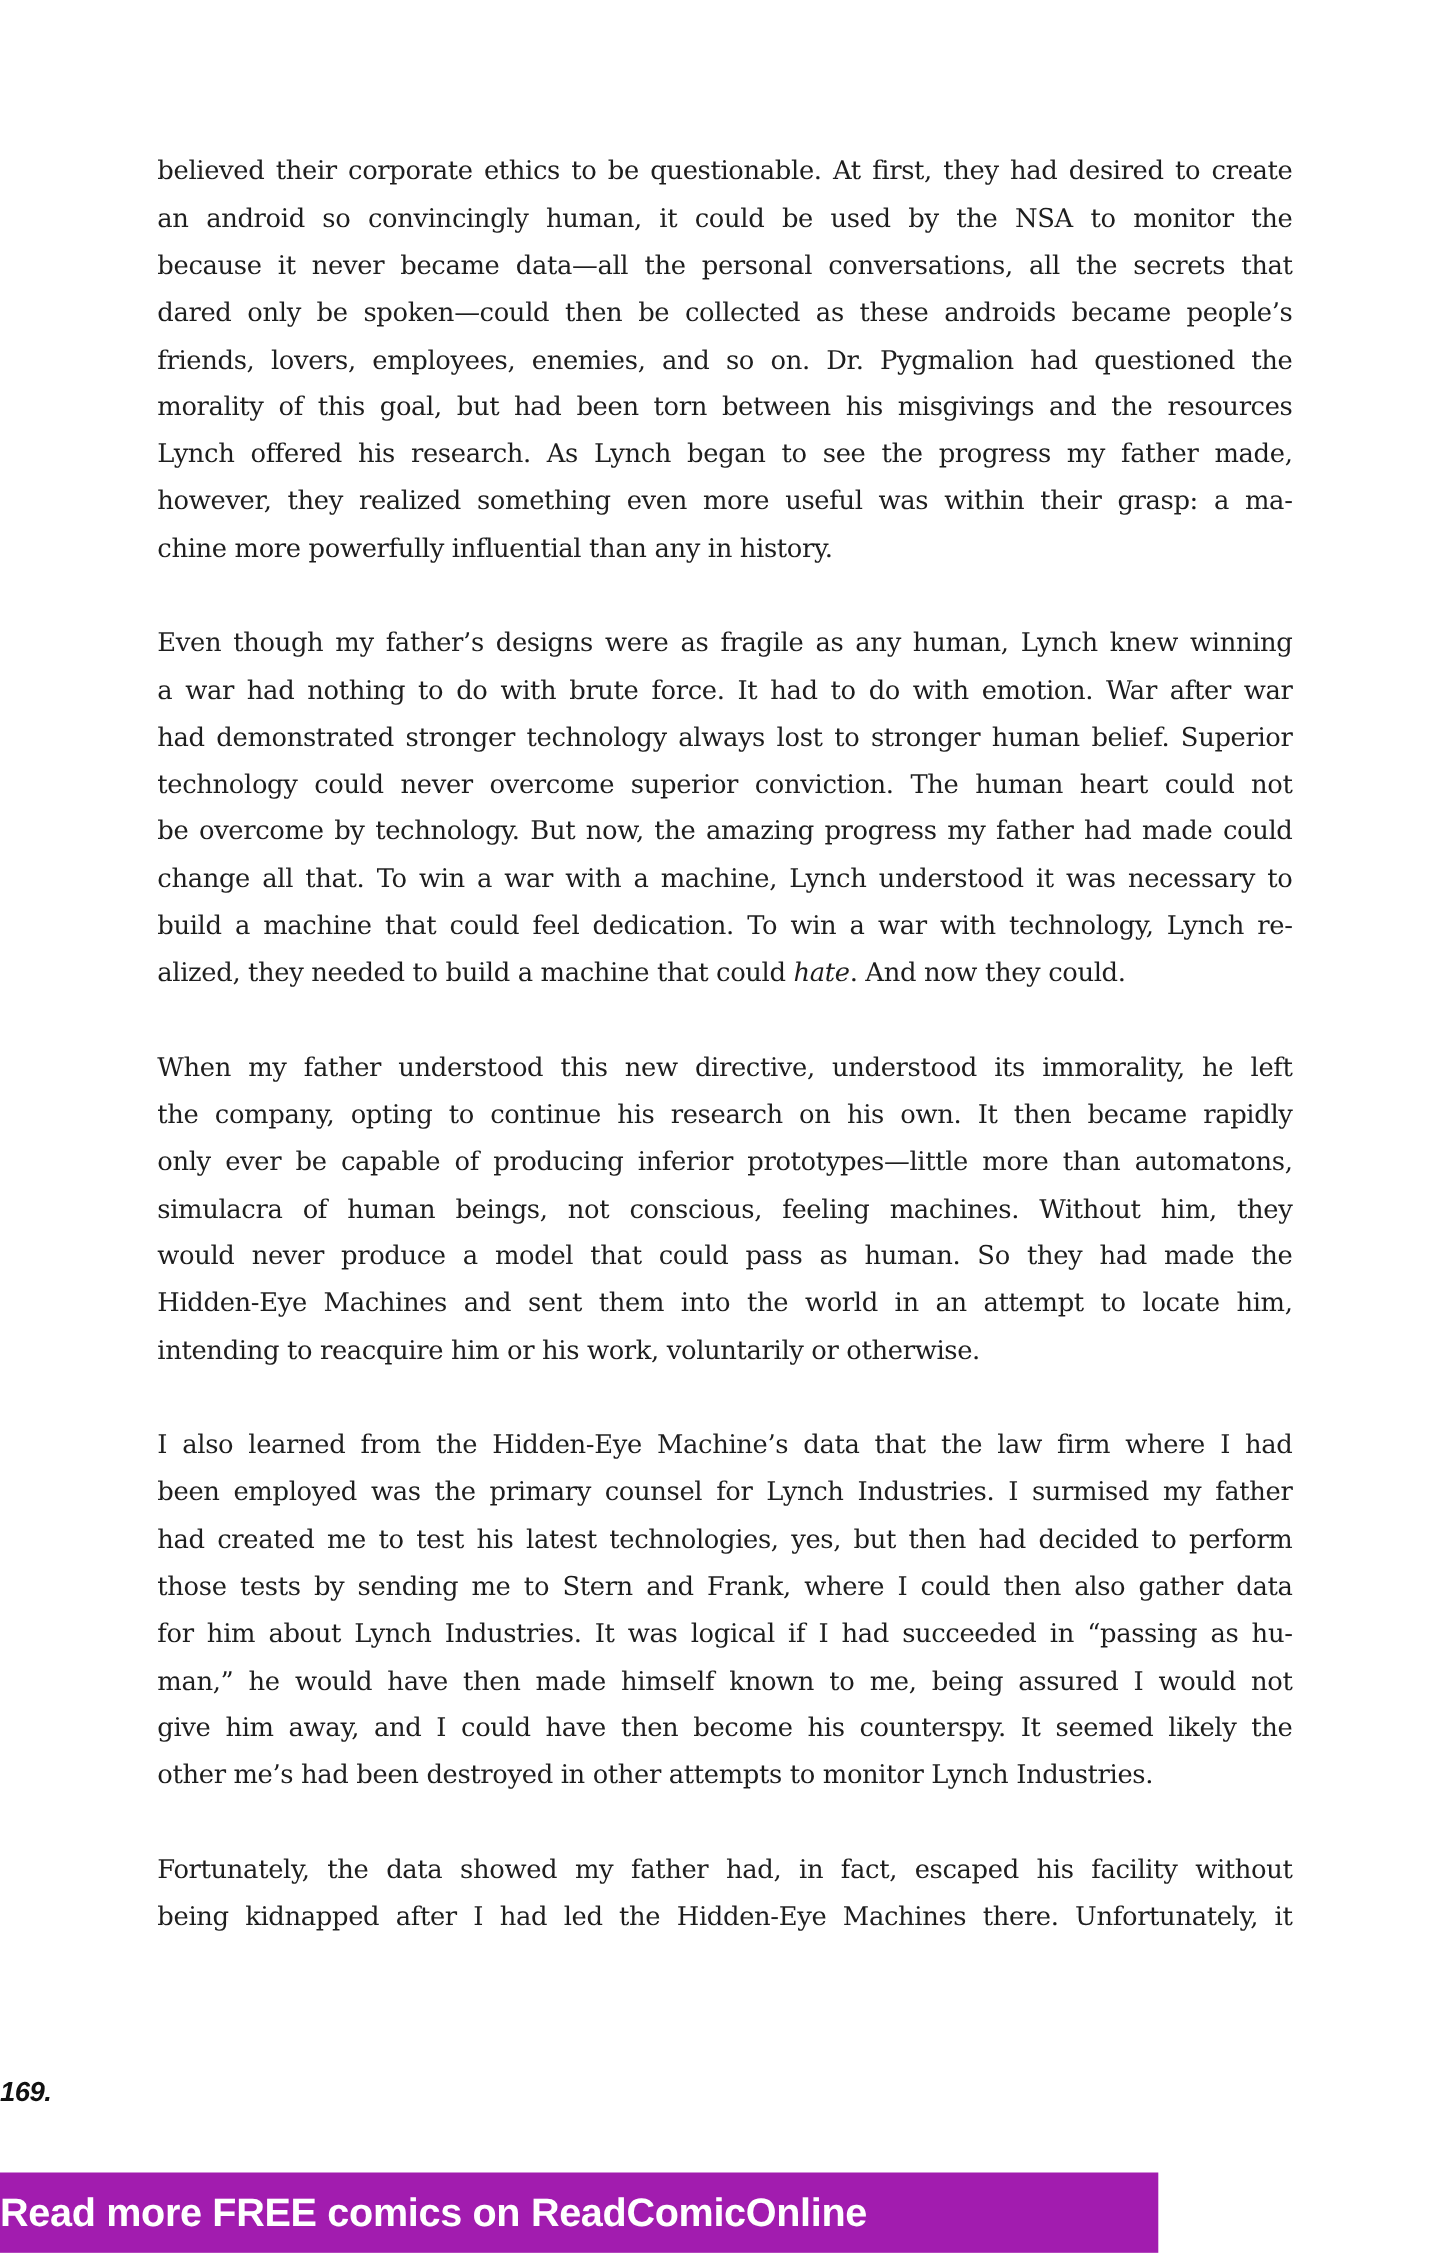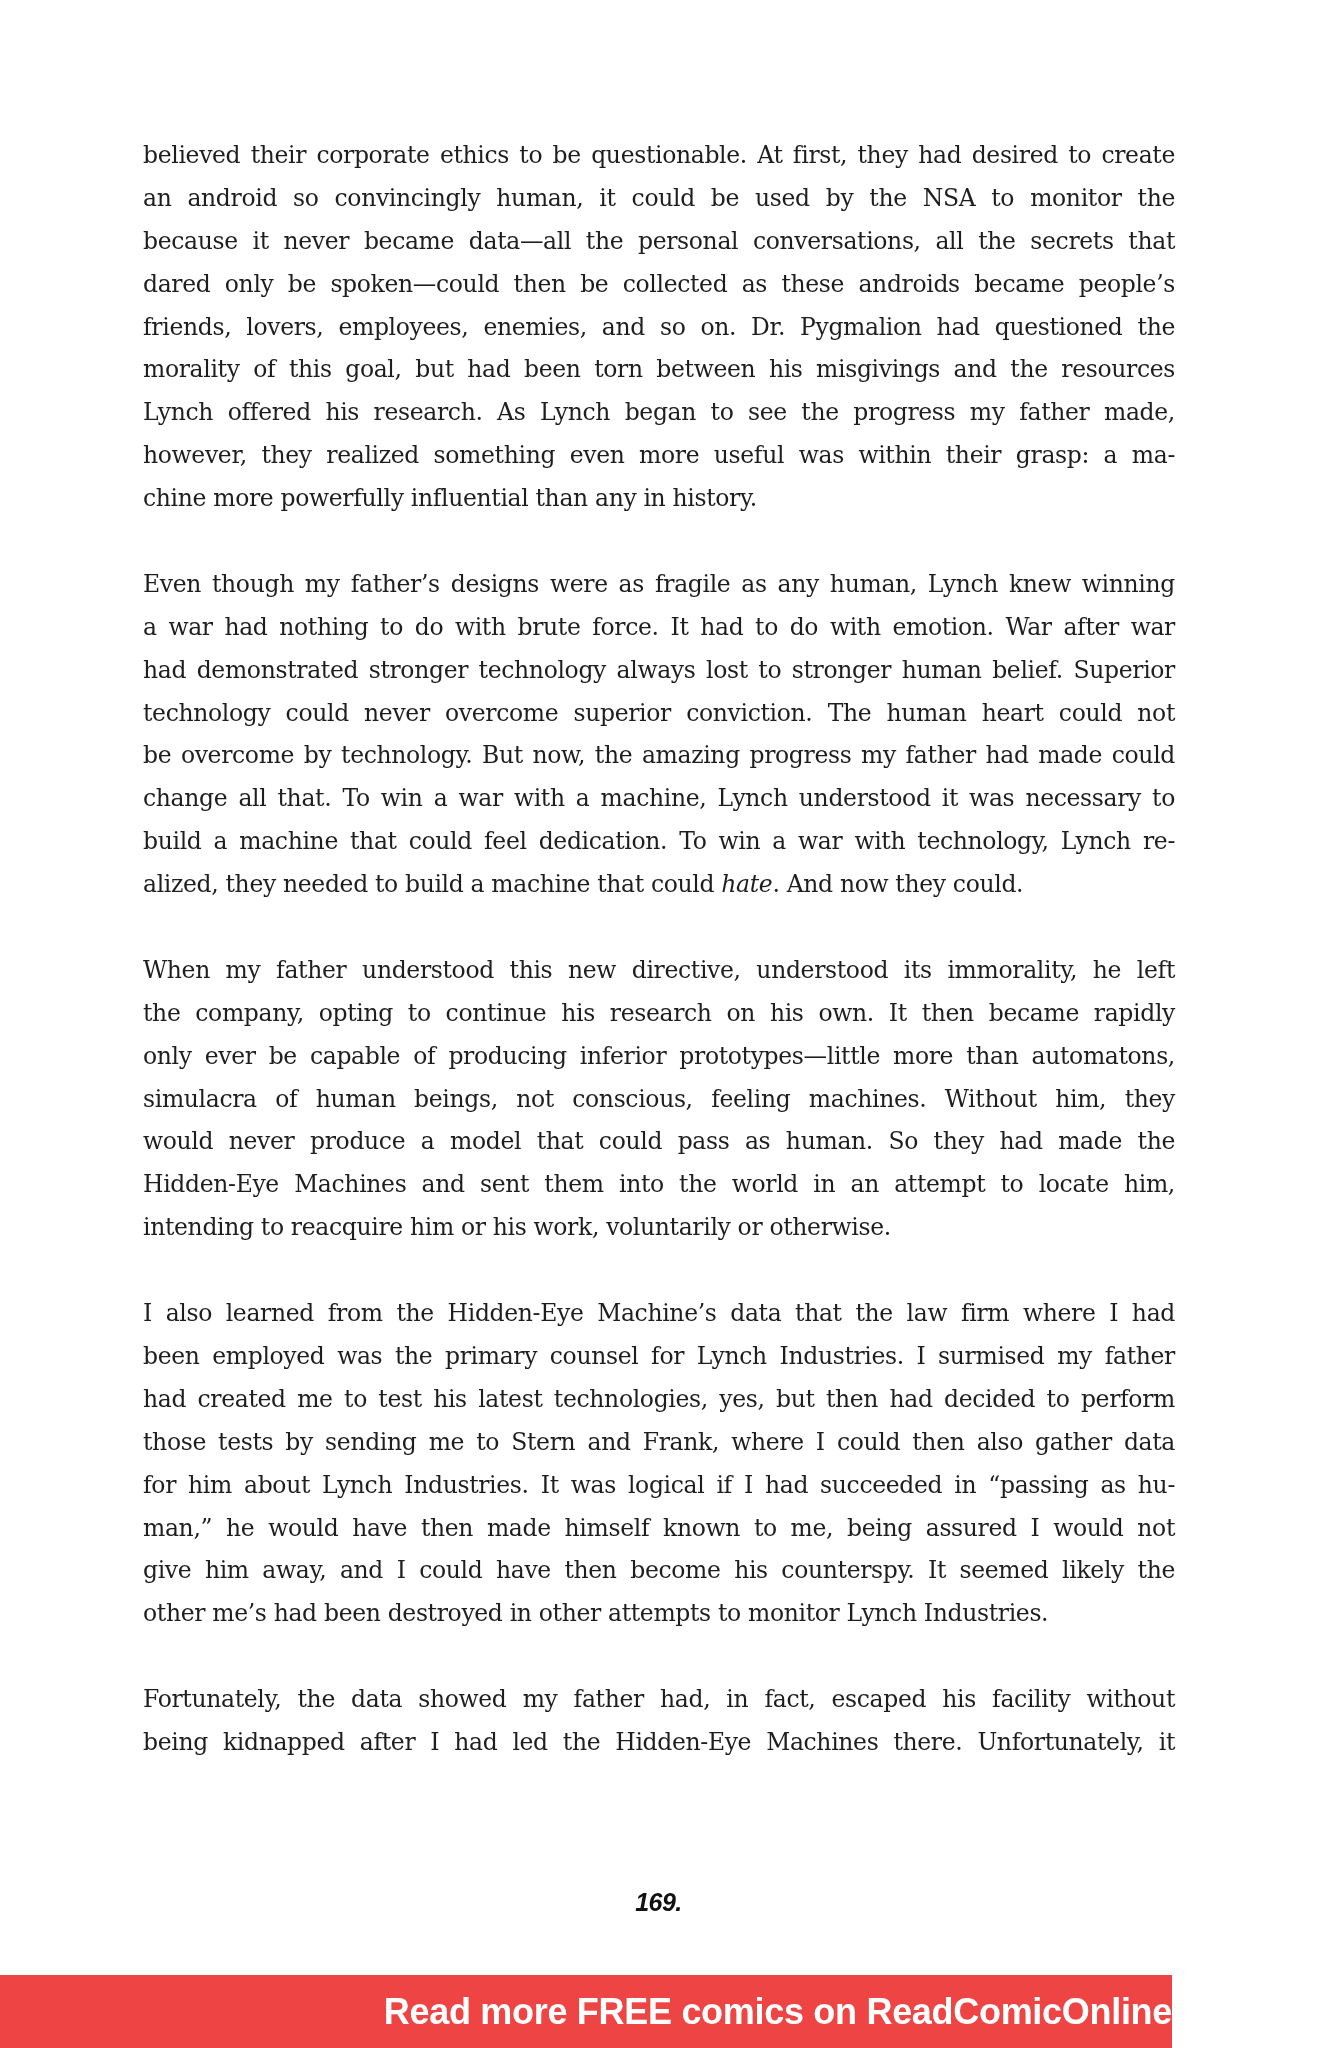--- a/index.html
+++ b/index.html
@@ -47,38 +47,37 @@
       text-align-last: left;
     }
     .line em {
       font-style: italic;
     }
     .page-number {
       position: absolute;
       left: 0;
       width: 1317px;
       top: 1888px;
-      text-align: center;
       font-family: "Liberation Sans", "DejaVu Sans", sans-serif;
       font-weight: bold;
       font-style: italic;
       font-size: 25px;
       letter-spacing: -0.5px;
       color: #111111;
     }
     .banner {
       position: absolute;
       left: 0;
       top: 1975px;
-      width: 1172px;
+      width: 1053px;
       height: 73px;
-      background: #ef4444;
+      background: #a21caf;
       display: flex;
       align-items: center;
-      justify-content: flex-end;
+      justify-content: flex-start;
     }
     .banner-link {
       font-family: "Liberation Sans", "DejaVu Sans", sans-serif;
       font-weight: bold;
       font-size: 36px;
       color: #ffffff;
       text-decoration: none;
       letter-spacing: -0.3px;
     }
   </style>

